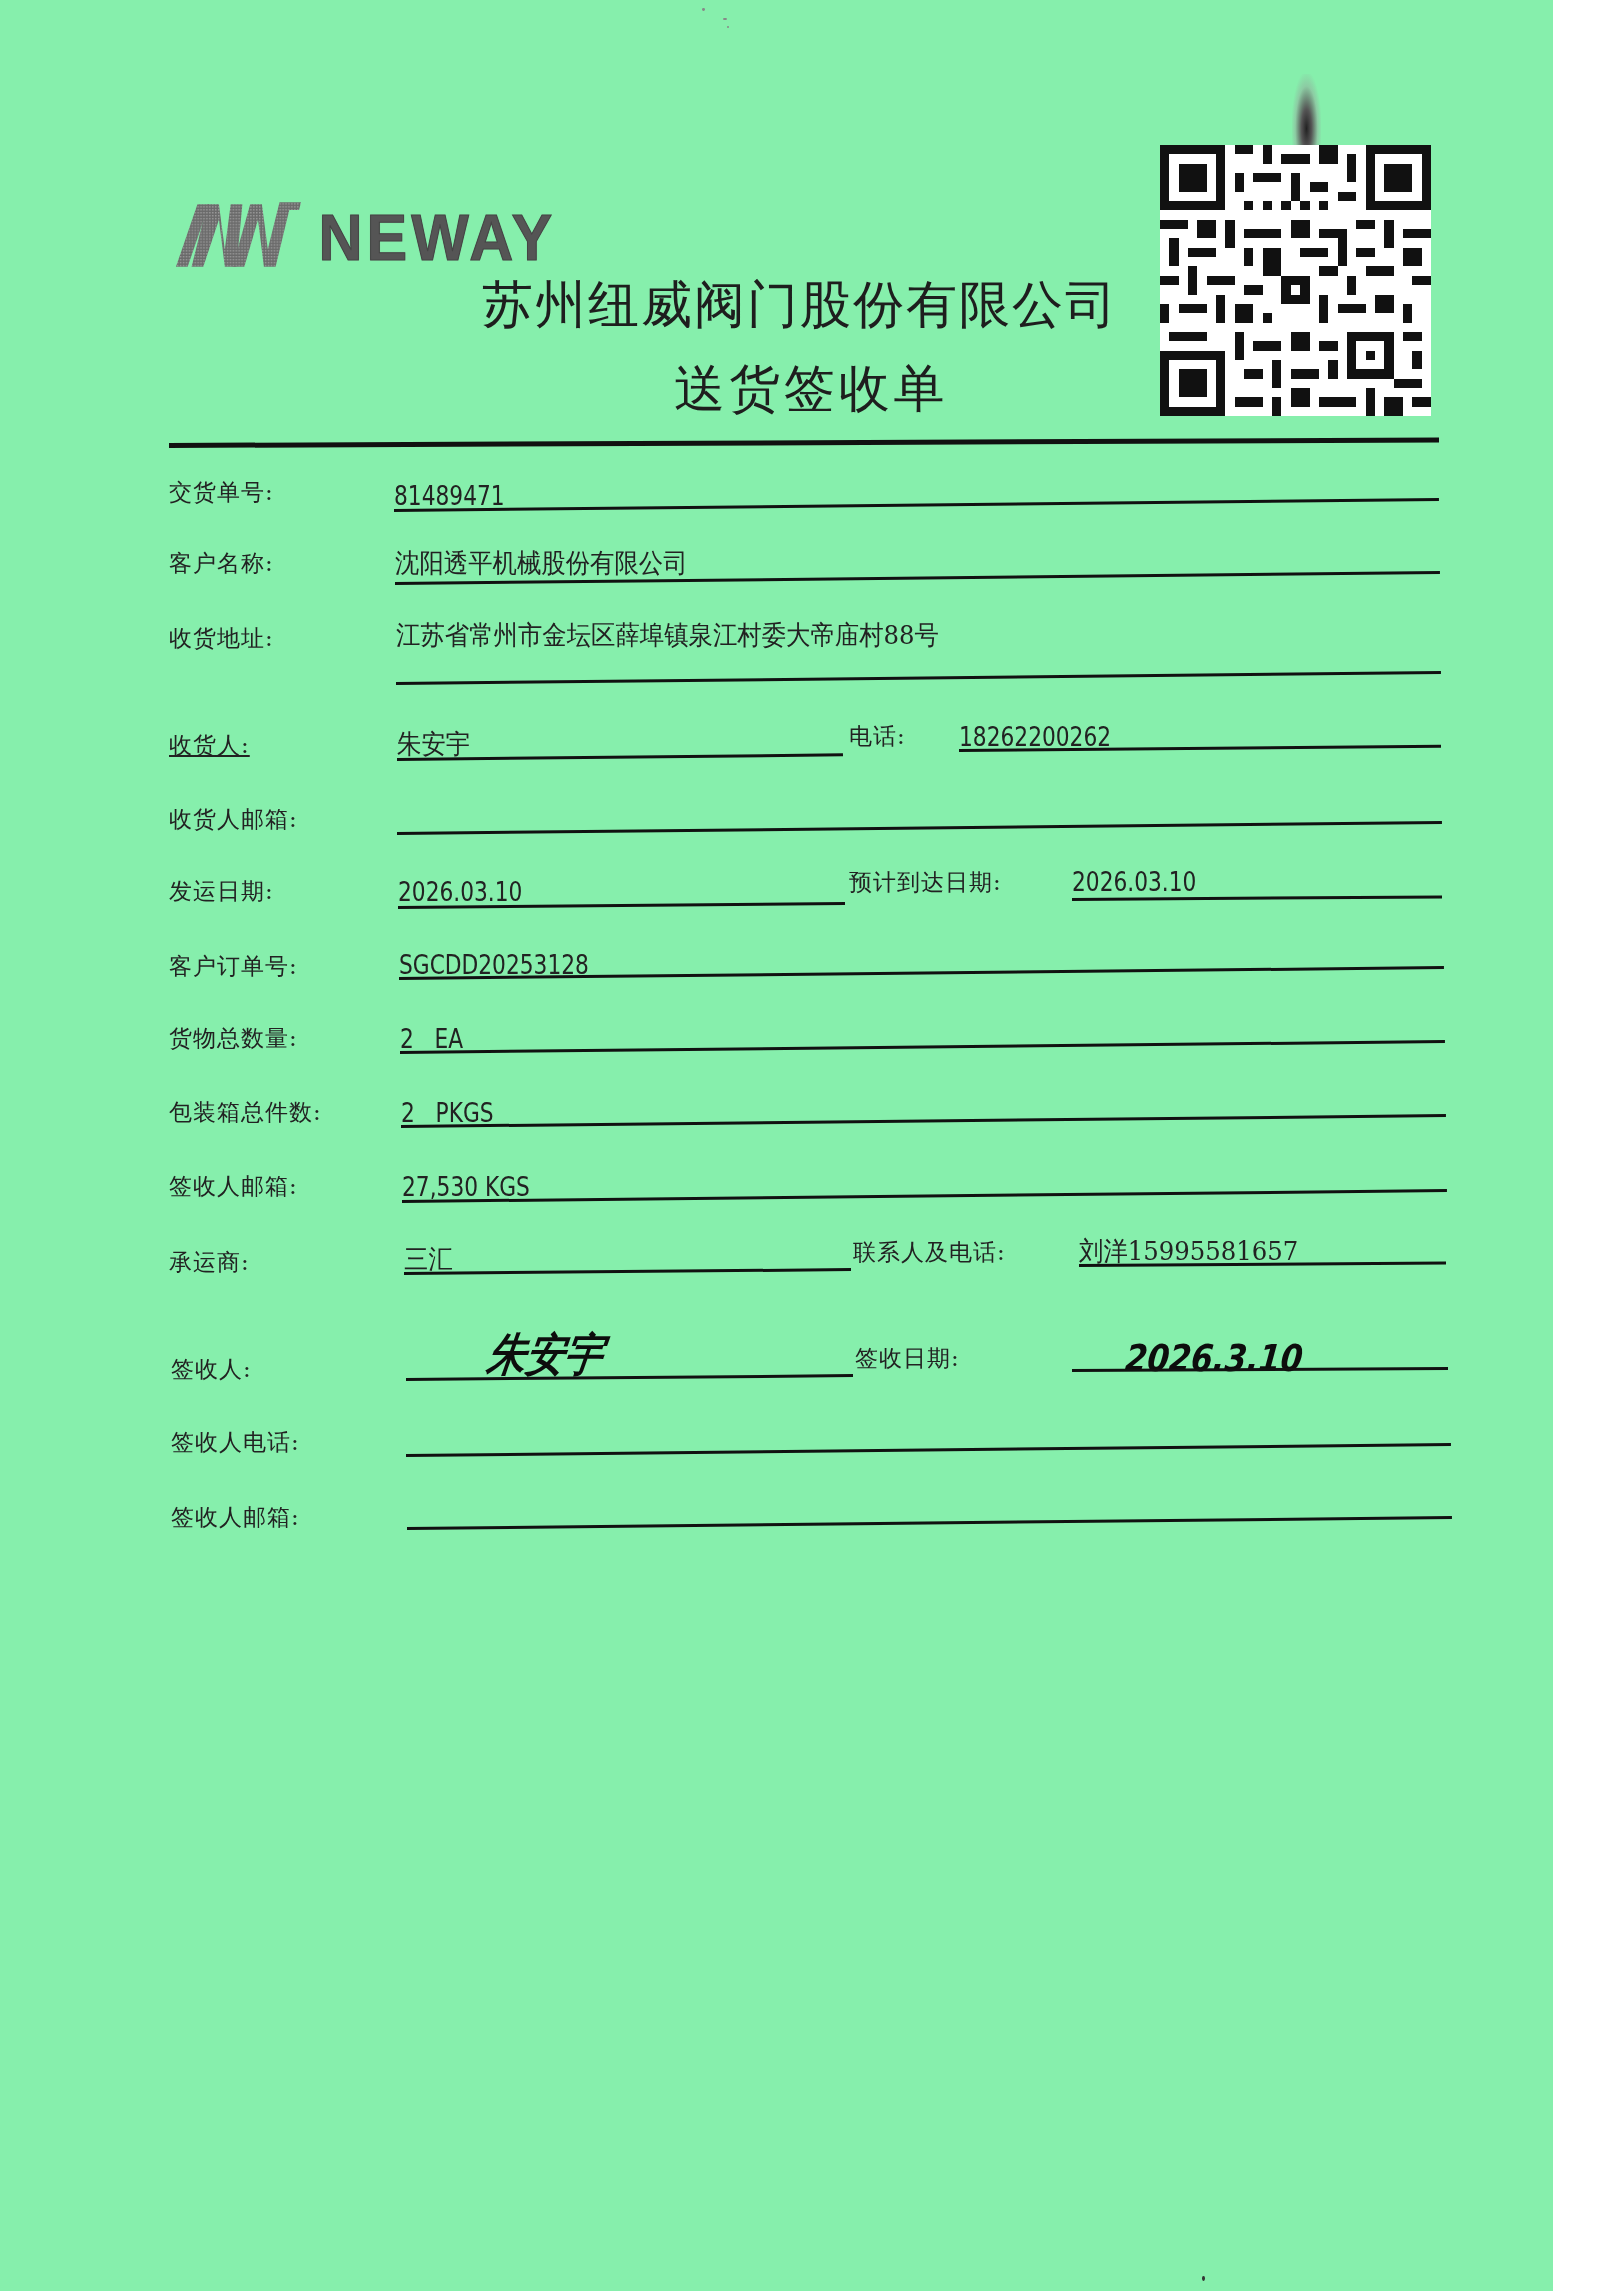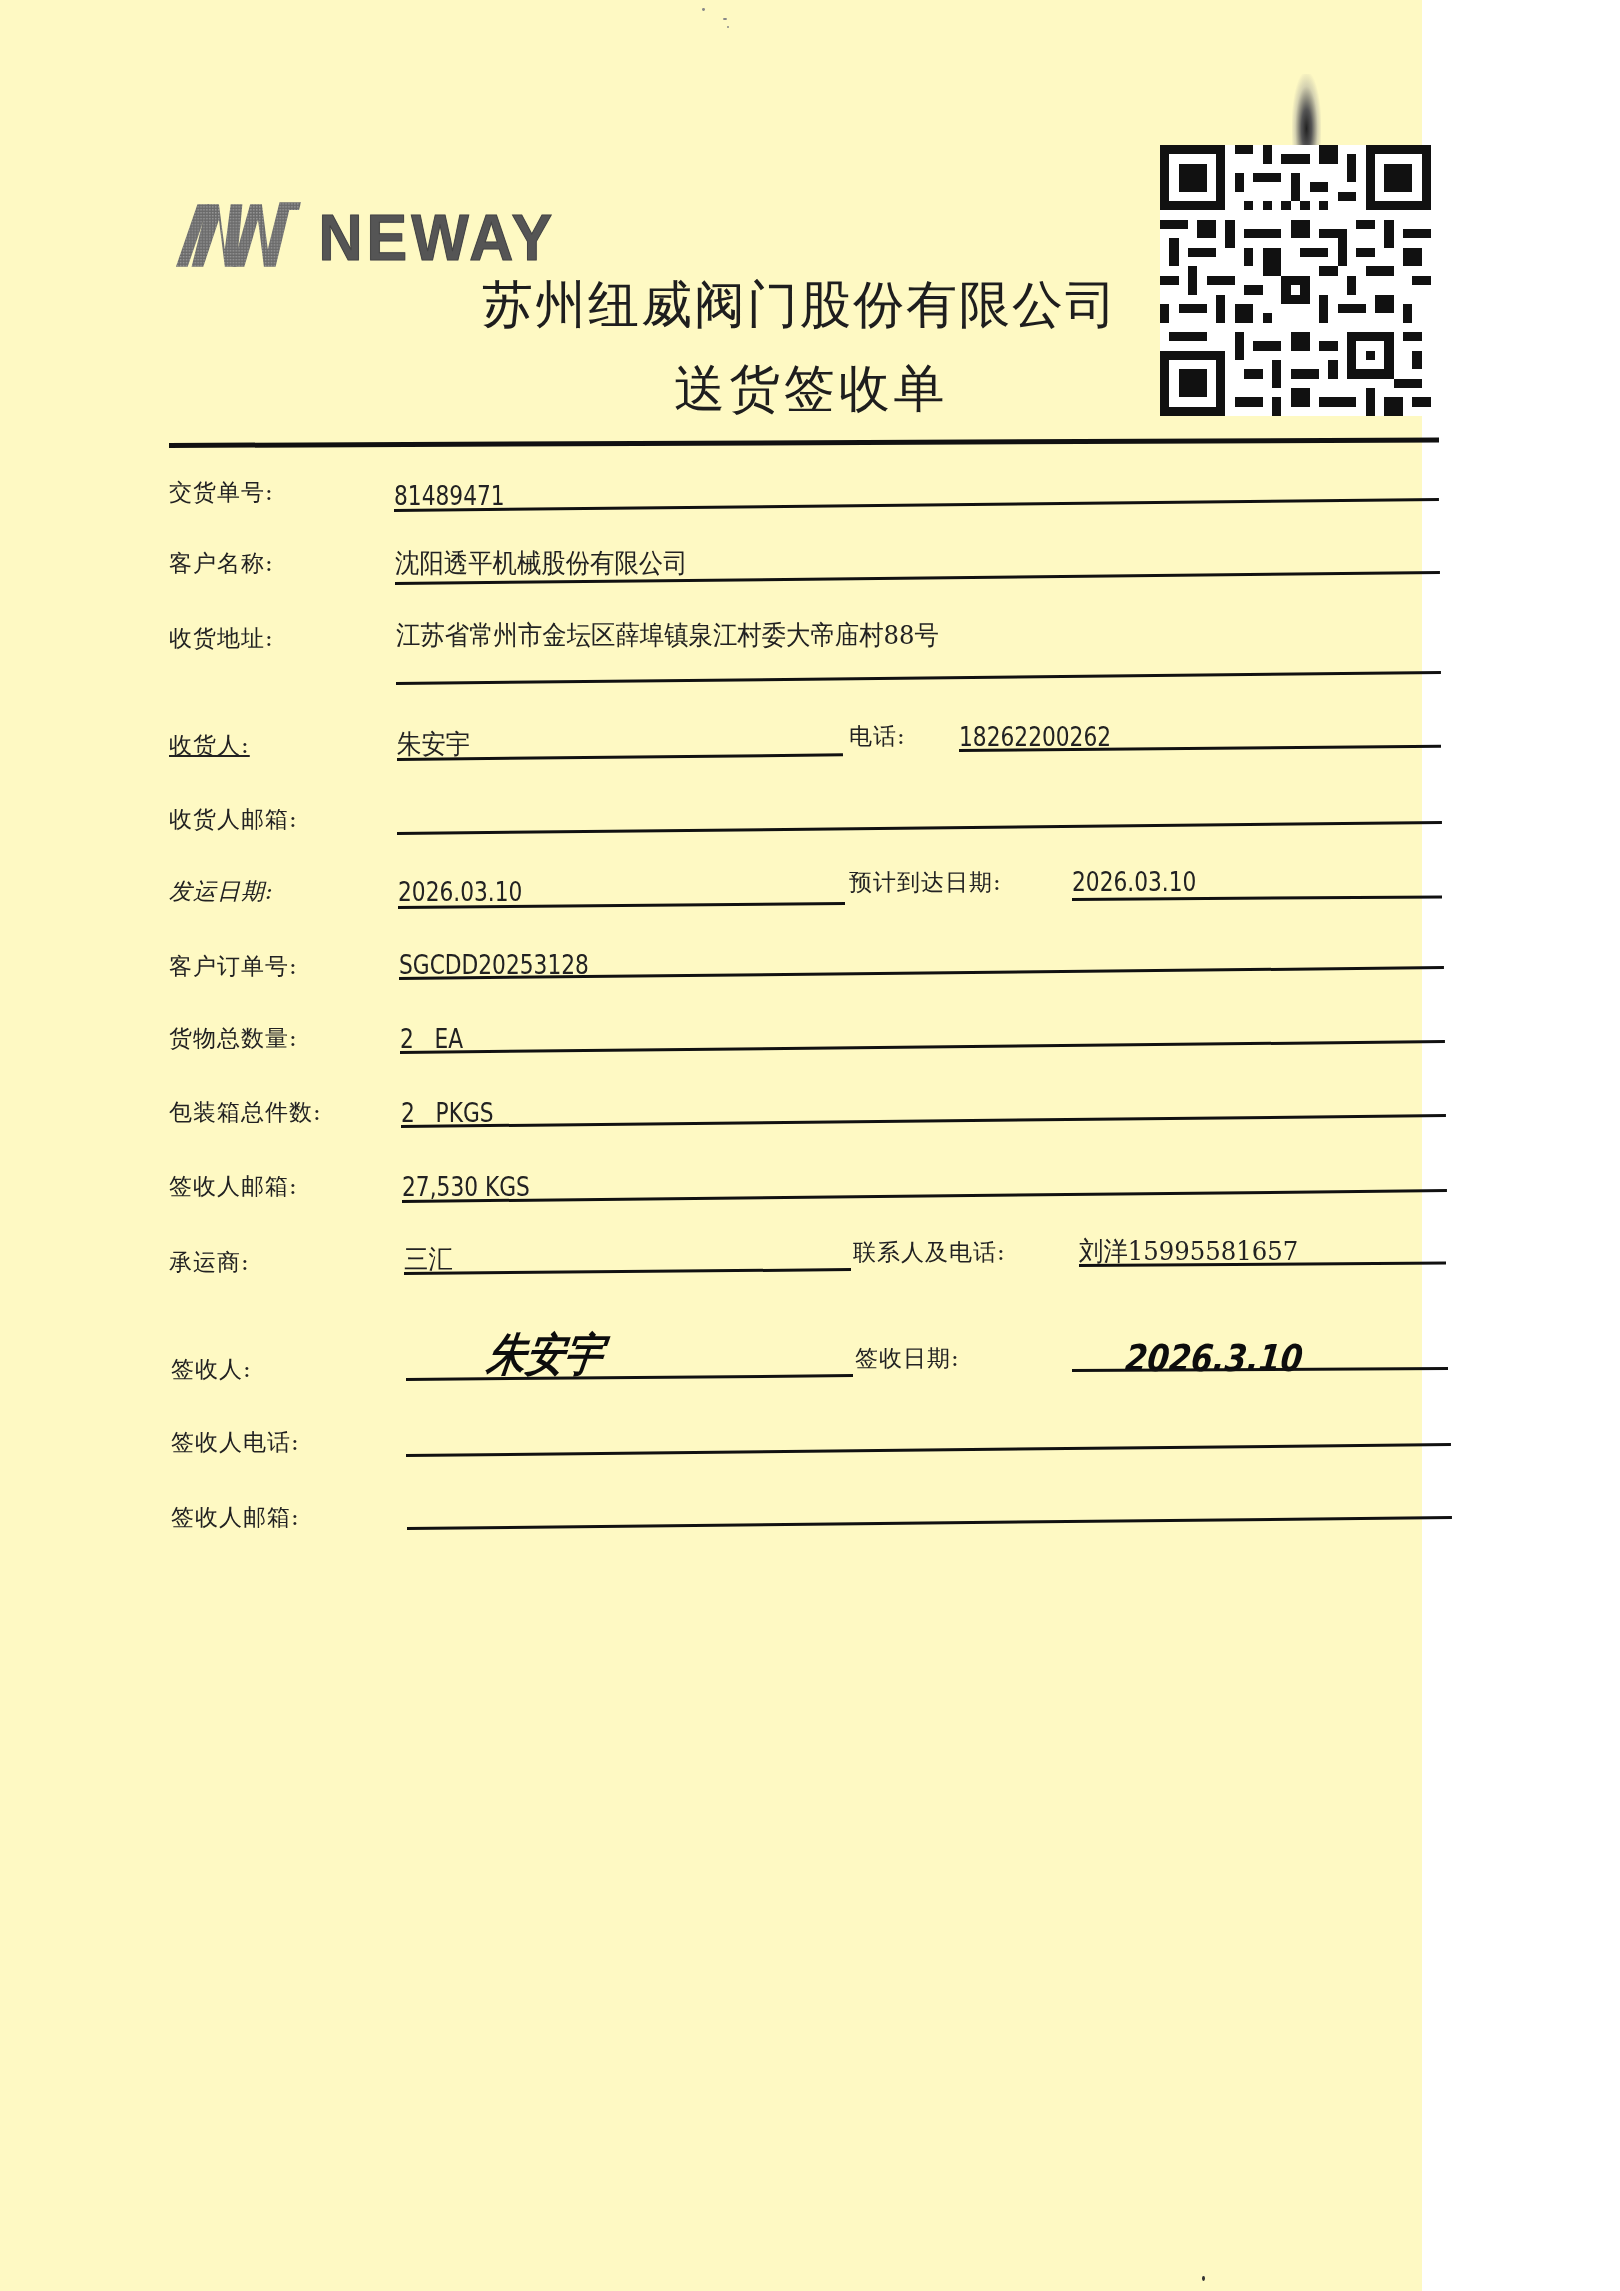--- a/index.html
+++ b/index.html
@@ -11,22 +11,22 @@
       width: 1620px;
       height: 2292px;
       position: relative;
       overflow: hidden;
       font-family: "DejaVu Serif", "Liberation Serif", serif;
       color: #1a1a1a;
     }
     .page {
       position: absolute;
       left: 0; top: 0;
-      width: 1422px; height: 2292px;
-      background: #fef9c3;
+      width: 1553px; height: 2292px;
+      background: #86efac;
     }
     
     .speck {
       position: absolute;
       background: #888;
       border-radius: 50%;
     }
 
     
     .logo {
@@ -280,21 +280,21 @@
   <div class="line" style="left:397px;top:758px;width:446px;transform:rotate(-0.6deg);"></div>
 
   <div class="label" style="left:849px;top:721px;">电话:</div>
   <div class="value" style="left:959px;top:721px;">18262200262</div>
   <div class="line" style="left:959px;top:749px;width:482px;transform:rotate(-0.5deg);"></div>
 
   <div class="label" style="left:169px;top:804px;">收货人邮箱:</div>
   <div class="value" style="left:397px;top:804px;"></div>
   <div class="line" style="left:397px;top:832px;width:1045px;transform:rotate(-0.6deg);"></div>
 
-  <div class="label" style="left:169px;top:876px;font-style:italic;">发运日期:</div>
+  <div class="label" style="left:169px;top:876px;">发运日期:</div>
   <div class="value" style="left:398px;top:876px;">2026.03.10</div>
   <div class="line" style="left:398px;top:906px;width:447px;transform:rotate(-0.5deg);"></div>
 
   <div class="label" style="left:849px;top:867px;">预计到达日期:</div>
   <div class="value" style="left:1072px;top:866px;">2026.03.10</div>
   <div class="line" style="left:1072px;top:898px;width:370px;transform:rotate(-0.4deg);"></div>
 
   <div class="label" style="left:169px;top:951px;">客户订单号:</div>
   <div class="value" style="left:399px;top:949px;">SGCDD20253128</div>
   <div class="line" style="left:399px;top:977px;width:1045px;transform:rotate(-0.6deg);"></div>

